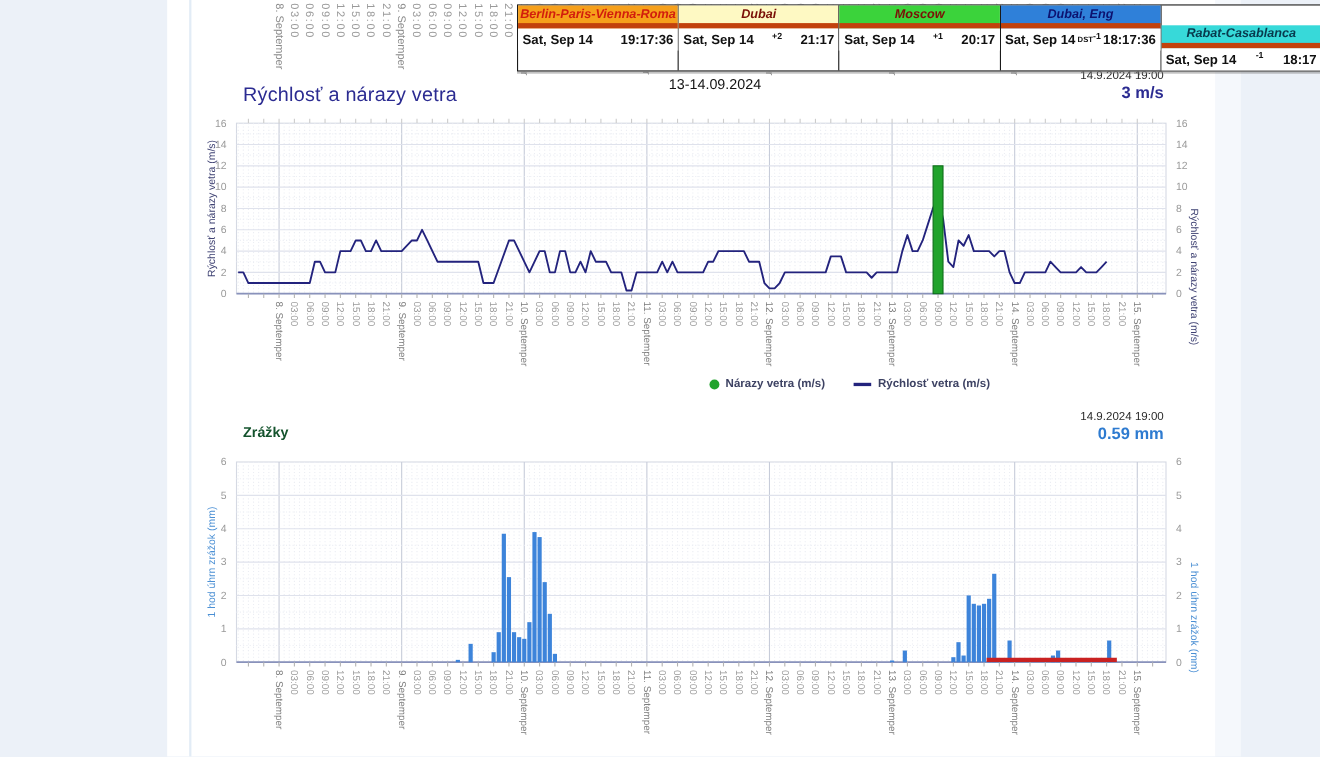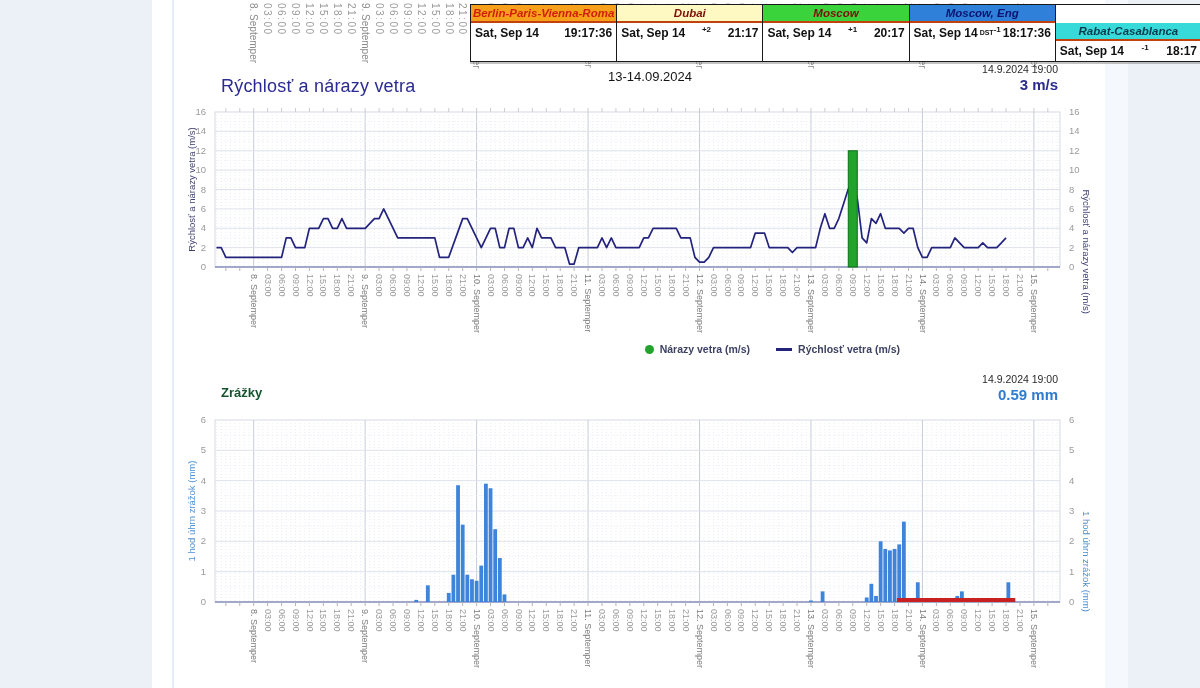--- a/index.html
+++ b/index.html
@@ -20,21 +20,21 @@
   .legend{position:absolute;left:400px;top:343px;width:500px;display:flex;justify-content:flex-end;
           gap:26px;font-size:10.5px;font-weight:bold;color:#3d4263;align-items:center;}
   .legend .li{display:flex;align-items:center;gap:6px;}
   .legend .dot{width:9px;height:9px;border-radius:50%;display:inline-block;}
   .legend .lline{width:16px;height:3px;display:inline-block;}
   
   .clockbar{position:absolute;left:470px;top:4px;width:730px;display:flex;
             border:1px solid #1a1a1a;box-shadow:0 2px 0 rgba(120,120,120,.45);background:#fff;}
   .clock-col{flex:1 1 0;border-right:1px solid #1a1a1a;min-width:0;}
   .clock-col:last-child{border-right:none;margin-top:18px;}
-  .clock-head{height:16px;border-bottom:2px solid #c2410c;font-style:italic;font-weight:bold;
+  .clock-head{height:16px;border-bottom:5px solid #c2410c;font-style:italic;font-weight:bold;
               font-size:11.5px;text-align:center;line-height:16px;white-space:nowrap;overflow:hidden;}
   .clock-time{height:20px;background:#fff;display:flex;align-items:center;justify-content:space-between;
               padding:0 4px;font-size:12px;font-weight:bold;color:#111;white-space:nowrap;}
   .clock-time .off{font-size:8px;position:relative;top:-4px;}
   .clock-time .off .dst{font-size:7px;top:3px;position:relative;letter-spacing:0;}
 </style>
 </head>
 <body>
 
 <div class="stage">
@@ -907,21 +907,21 @@
       </div>
       <div class="clock-col">
         <div class="clock-head" style="background: rgb(59, 211, 59); color: rgb(122, 16, 7);">Moscow</div>
         <div class="clock-time">
           <span>Sat, Sep 14</span>
           <span class="off">+1</span>
           <span>20:17</span>
         </div>
       </div>
       <div class="clock-col">
-        <div class="clock-head" style="background: rgb(47, 128, 217); color: rgb(13, 18, 112);">Moscow, Eng</div>
+        <div class="clock-head" style="background: rgb(47, 128, 217); color: rgb(13, 18, 112);">Dubai, Eng</div>
         <div class="clock-time">
           <span>Sat, Sep 14</span>
           <span class="off"><span class="dst">DST</span>-1</span>
           <span>18:17:36</span>
         </div>
       </div>
       <div class="clock-col">
         <div class="clock-head" style="background: rgb(55, 217, 217); color: rgb(8, 58, 77);">Rabat-Casablanca</div>
         <div class="clock-time">
           <span>Sat, Sep 14</span>

